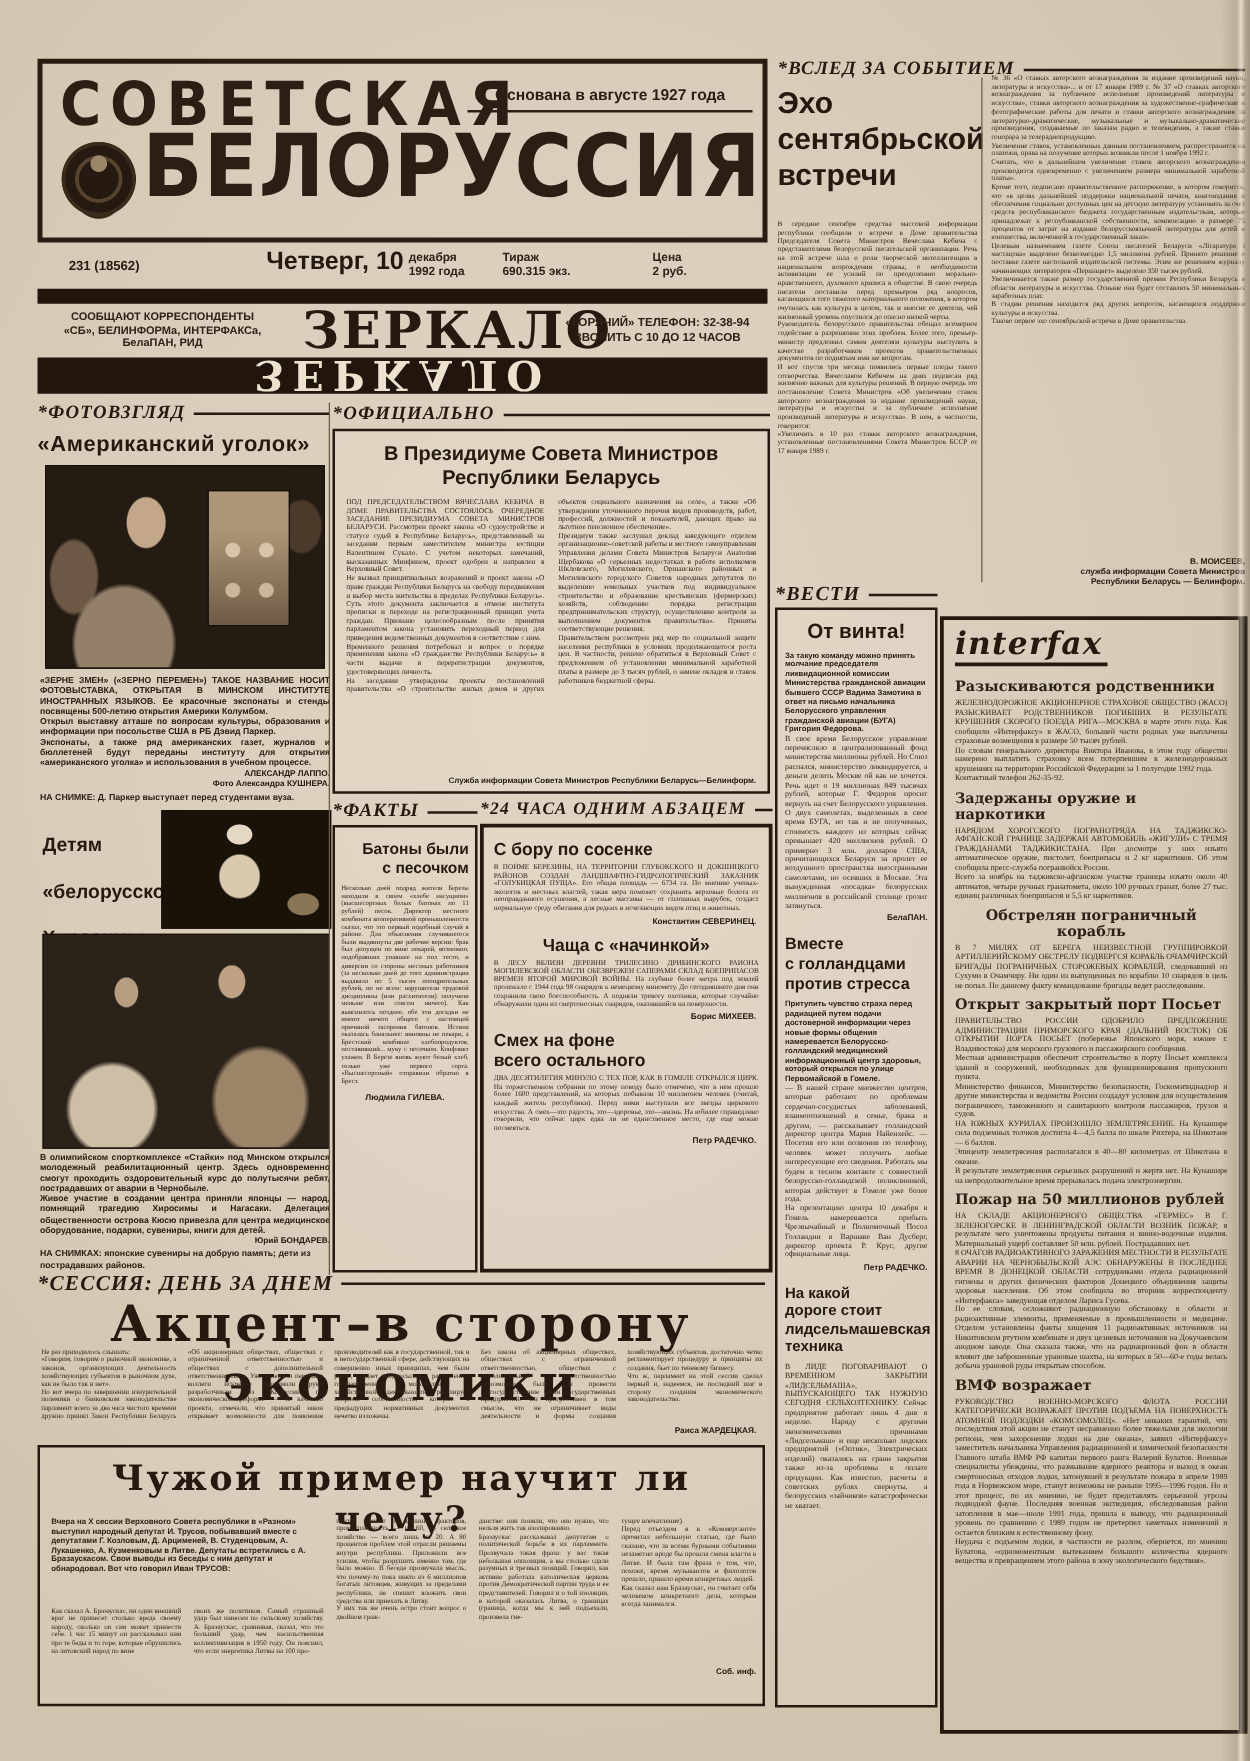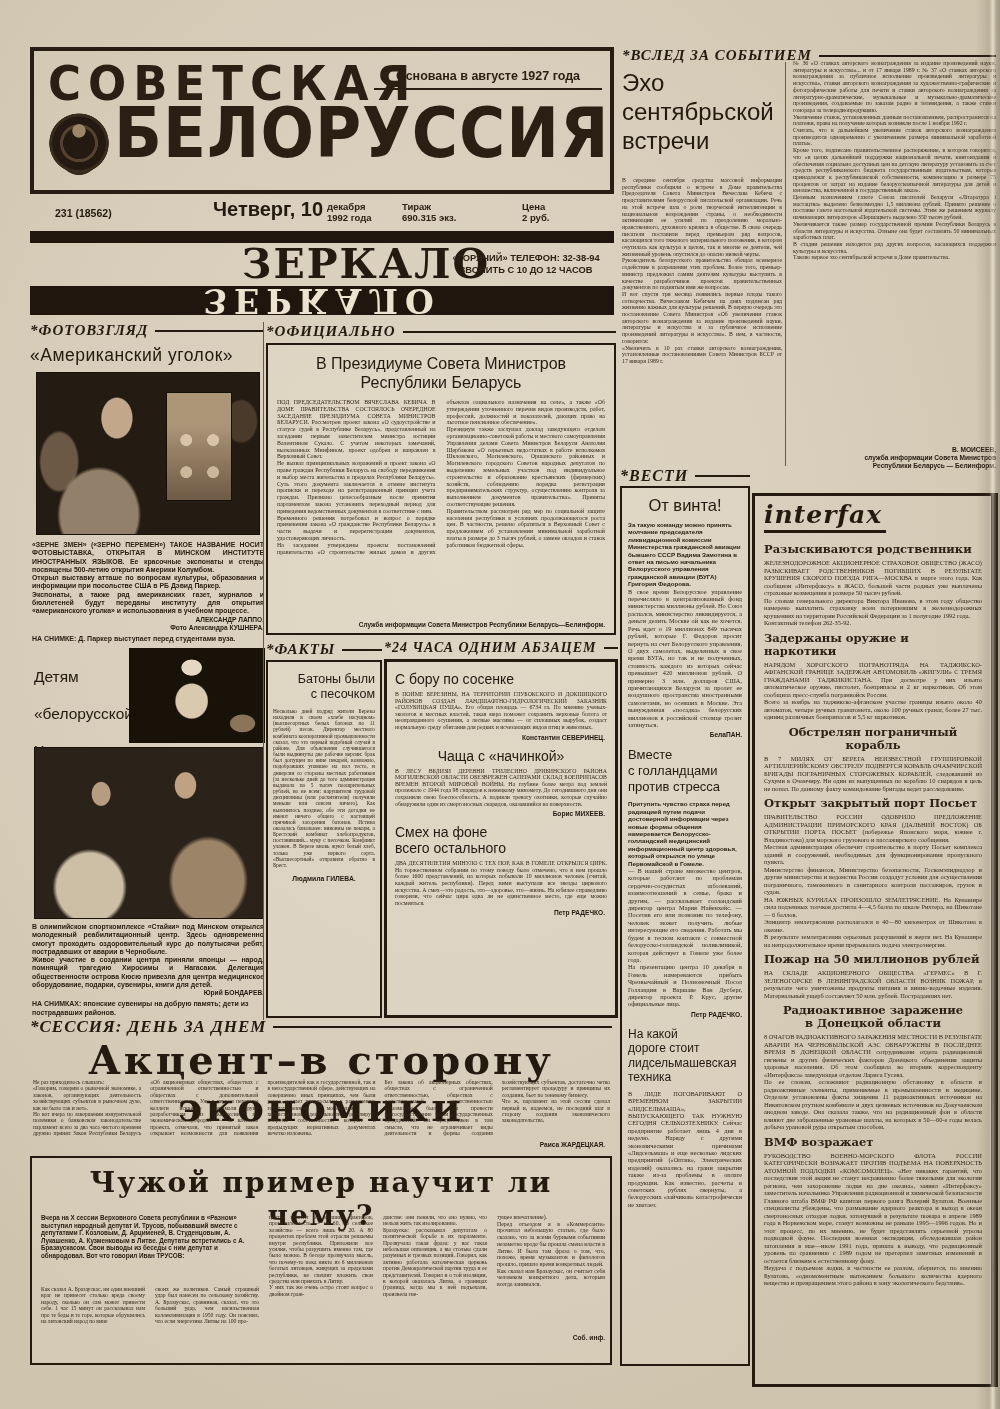--- a/index.html
+++ b/index.html
@@ -4,21 +4,21 @@
 <style>
   html,body{margin:0;padding:0;background:#9a8f7c;}
   .page{position:relative;width:1000px;height:1409px;margin:0 auto;overflow:hidden;
     background:
       radial-gradient(ellipse 700px 900px at 45% 40%, #ded5c2 0%, #d8cebb 55%, #cfc4ae 100%);
     font-family:"Liberation Serif",serif;color:#2e2115;}
   .abs{position:absolute;}
   .edge{right:0;top:0;width:24px;height:1409px;
     background:linear-gradient(90deg,rgba(0,0,0,0) 0%,rgba(90,75,55,.18) 55%,rgba(245,240,228,.5) 70%,rgba(90,75,55,.25) 85%,rgba(60,48,34,.3) 100%);}
   
-  .hsans{font-family:"Liberation Sans","DejaVu Sans",sans-serif;font-weight:normal;color:#241a10;}
+  .hsans{font-family:"Liberation Sans","DejaVu Sans",sans-serif;font-weight:bold;color:#241a10;}
   .hserif{font-family:"DejaVu Serif",serif;font-weight:bold;color:#241a10;}
   .lblrow{display:flex;align-items:center;gap:7px;}
   .lbl{font:italic bold 15px "Liberation Serif",serif;letter-spacing:1px;color:#241a10;white-space:nowrap;}
   .rulefill{flex:1;border-top:2.5px solid #241a10;height:0;}
   .bodytxt{font:5.8px/6.7px "Liberation Serif",serif;color:#352619;text-align:justify;white-space:pre-line;overflow:hidden;}
   .byline{font:bold 6.6px/8px "Liberation Sans",sans-serif;text-align:right;color:#241a10;}
   .box{border:2px solid #241a10;box-sizing:border-box;background:rgba(255,250,238,.12);}
   
   .mast{left:30px;top:47px;width:584px;height:147px;border:4px solid #281d13;box-sizing:border-box;}
   .m-t1{left:14px;top:4px;font-family:"DejaVu Sans",sans-serif;font-weight:bold;font-size:45px;
@@ -158,20 +158,23 @@
   <div class="abs issue hsans">231 (18562)</div>
   <div class="abs day hsans">Четверг, 10</div>
   <div class="abs month smallstack">декабря
 1992 года</div>
   <div class="abs circ smallstack">Тираж
 690.315 экз.</div>
   <div class="abs price smallstack">Цена
 2 руб.</div>
 
   <div class="abs band1"></div>
+  <div class="abs corr">СООБЩАЮТ КОРРЕСПОНДЕНТЫ
+«СБ», БЕЛИНФОРМа, ИНТЕРФАКСа,
+БелаПАН, РИД</div>
   <div class="abs ztitle">ЗЕРКАЛО</div>
   <div class="abs hotline">«ГОРЯЧИЙ» ТЕЛЕФОН: 32-38-94
 ЗВОНИТЬ С 10 ДО 12 ЧАСОВ</div>
   <div class="abs band2">
     <span class="mirror">ЗЕРКАЛО</span>
   </div>
 
   <div class="abs fv-lbl lblrow">
     <span class="lbl">*ФОТОВЗГЛЯД</span>
     <span class="rulefill"></span>
@@ -309,22 +312,20 @@
     <div class="ix-body bodytxt">В 7 МИЛЯХ ОТ БЕРЕГА НЕИЗВЕСТНОЙ ГРУППИРОВКОЙ АРТИЛЛЕРИЙСКОМУ ОБСТРЕЛУ ПОДВЕРГСЯ КОРАБЛЬ ОЧАМЧИРСКОЙ БРИГАДЫ ПОГРАНИЧНЫХ СТОРОЖЕВЫХ КОРАБЛЕЙ, следовавший из Сухуми в Очамчиру. Ни один из выпущенных по кораблю 10 снарядов в цель не попал. По данному факту командование бригады ведет расследование.</div>
     <div class="ix-h">Открыт закрытый порт Посьет</div>
     <div class="ix-body bodytxt">ПРАВИТЕЛЬСТВО РОССИИ ОДОБРИЛО ПРЕДЛОЖЕНИЕ АДМИНИСТРАЦИИ ПРИМОРСКОГО КРАЯ (ДАЛЬНИЙ ВОСТОК) ОБ ОТКРЫТИИ ПОРТА ПОСЬЕТ (побережье Японского моря, южнее г. Владивостока) для морского грузового и пассажирского сообщения.
 Местная администрация обеспечит строительство в порту Посьет комплекса зданий и сооружений, необходимых для функционирования пропускного пункта.
 Министерство финансов, Министерство безопасности, Госкомэпиднадзор и другие министерства и ведомства России создадут условия для осуществления пограничного, таможенного и санитарного контроля пассажиров, грузов и судов.</div>
     <div class="ix-body bodytxt">НА ЮЖНЫХ КУРИЛАХ ПРОИЗОШЛО ЗЕМЛЕТРЯСЕНИЕ. На Кунашире сила подземных толчков достигла 4—4,5 балла по шкале Рихтера, на Шикотане — 6 баллов.
 Эпицентр землетрясения располагался в 40—80 километрах от Шикотана в океане.
 В результате землетрясения серьезных разрушений и жертв нет. На Кунашире на непродолжительное время прерывалась подача электроэнергии.</div>
     <div class="ix-h">Пожар на 50 миллионов рублей</div>
     <div class="ix-body bodytxt">НА СКЛАДЕ АКЦИОНЕРНОГО ОБЩЕСТВА «ГЕРМЕС» В Г. ЗЕЛЕНОГОРСКЕ В ЛЕНИНГРАДСКОЙ ОБЛАСТИ ВОЗНИК ПОЖАР, в результате чего уничтожены продукты питания и винно-водочные изделия. Материальный ущерб составляет 50 млн. рублей. Пострадавших нет.</div>
-    <div class="ix-h ctr">Радиоактивное заражение
-в Донецкой области</div>
     <div class="ix-body bodytxt">8 ОЧАГОВ РАДИОАКТИВНОГО ЗАРАЖЕНИЯ МЕСТНОСТИ В РЕЗУЛЬТАТЕ АВАРИИ НА ЧЕРНОБЫЛЬСКОЙ АЭС ОБНАРУЖЕНЫ В ПОСЛЕДНЕЕ ВРЕМЯ В ДОНЕЦКОЙ ОБЛАСТИ сотрудниками отдела радиационной гигиены и других физических факторов Донецкого объединения защиты здоровья населения. Об этом сообщила во вторник корреспонденту «Интерфакса» заведующая отделом Лариса Гусева.
 По ее словам, осложняют радиационную обстановку в области и радиоактивные элементы, применяемые в промышленности и медицине. Отделом установлены факты хищения 11 радиоактивных источников на Никитовском ртутном комбинате и двух цезиевых источников на Докучаевском анодном заводе. Она сказала также, что на радиационный фон в области влияют две заброшенные урановые шахты, на которых в 50—60-е годы велась добыча урановой руды открытым способом.</div>
     <div class="ix-h">ВМФ возражает</div>
     <div class="ix-body bodytxt">РУКОВОДСТВО ВОЕННО-МОРСКОГО ФЛОТА РОССИИ КАТЕГОРИЧЕСКИ ВОЗРАЖАЕТ ПРОТИВ ПОДЪЕМА НА ПОВЕРХНОСТЬ АТОМНОЙ ПОДЛОДКИ «КОМСОМОЛЕЦ». «Нет никаких гарантий, что последствия этой акции не станут несравненно более тяжелыми для экологии региона, чем захоронение лодки на дне океана», заявил «Интерфаксу» заместитель начальника Управления радиационной и химической безопасности Главного штаба ВМФ РФ капитан первого ранга Валерий Булатов. Военные специалисты убеждены, что размывание ядерного реактора и выход в океан смертоносных отходов лодки, затонувшей в результате пожара в апреле 1989 года в Норвежском море, станут возможны не раньше 1995—1996 годов. Но и этот процесс, по их мнению, не будет представлять серьезной угрозы подводной фауне. Последняя военная экспедиция, обследовавшая район затопления в мае—июле 1991 года, пришла к выводу, что радиационный уровень по сравнению с 1989 годом не претерпел заметных изменений и остается близким к естественному фону.
 Неудача с подъемом лодки, в частности ее разлом, обернется, по мнению Булатова, «одномоментным вытеканием большого количества ядерного вещества и превращением этого района в зону экологического бедствия».</div>
   </div>
 
   <div class="abs se-lbl lblrow">
     <span class="lbl">*СЕССИЯ: ДЕНЬ ЗА ДНЕМ</span>
     <span class="rulefill"></span>

